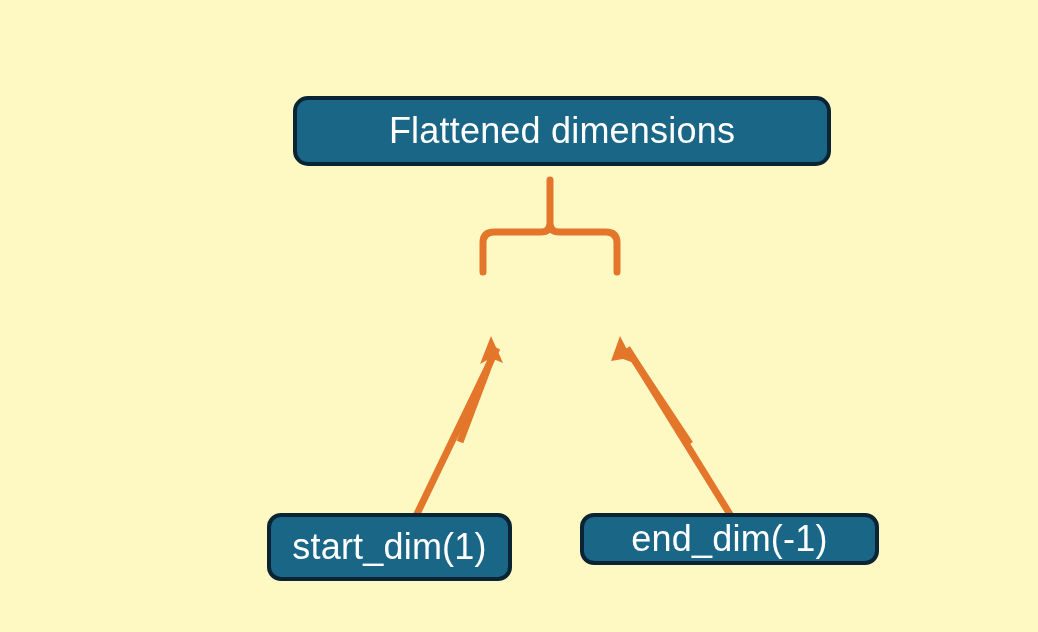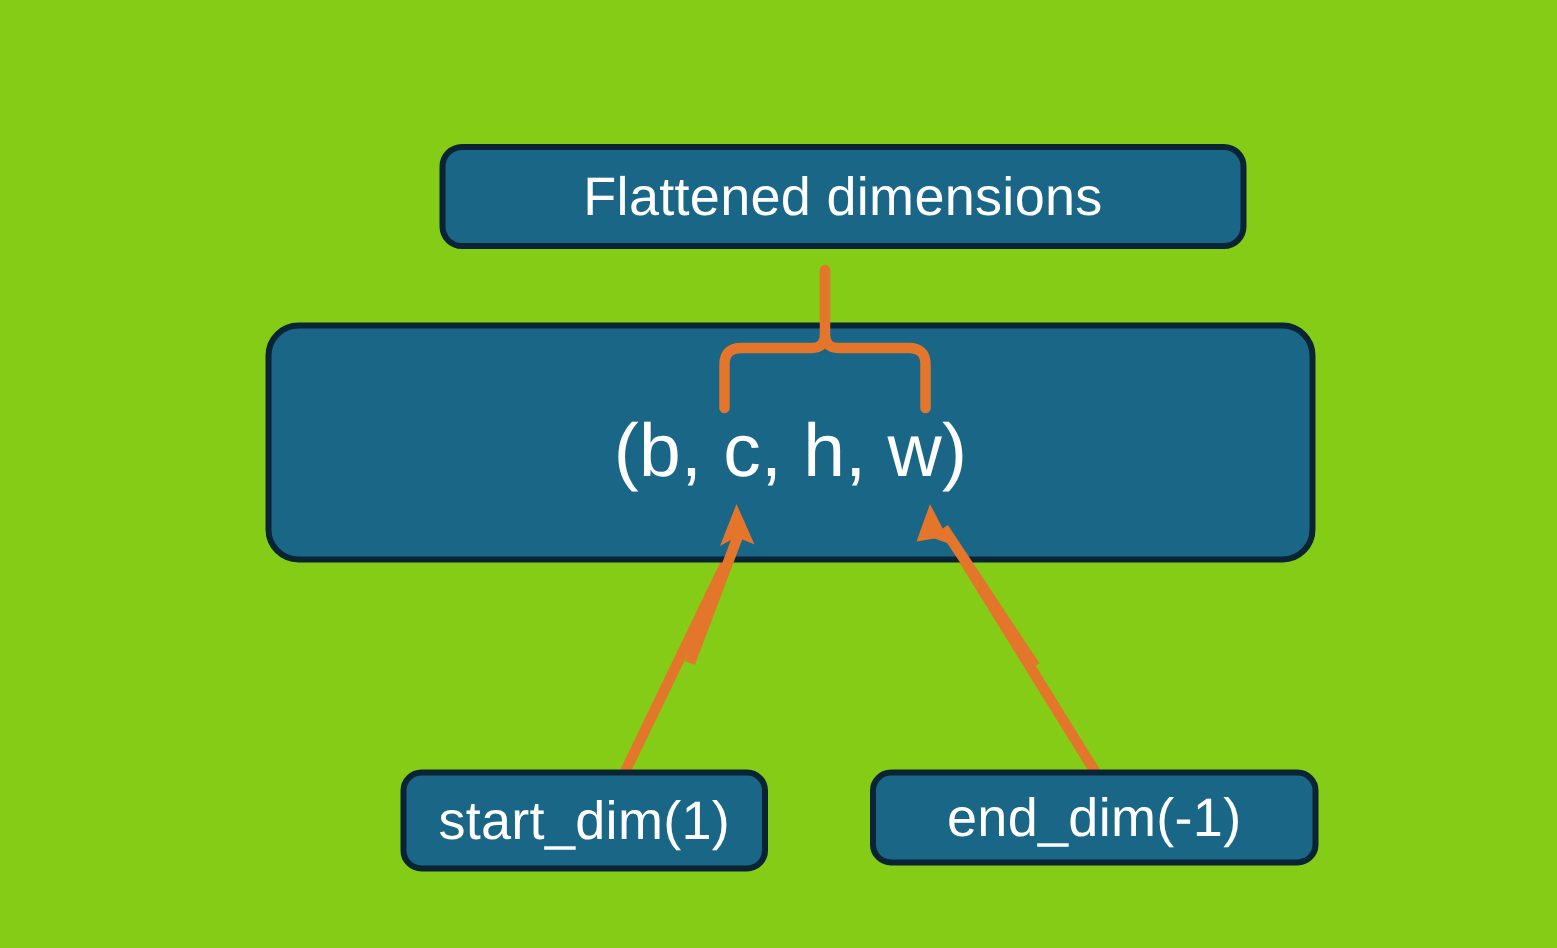--- a/index.html
+++ b/index.html
@@ -7,21 +7,21 @@
     padding: 0;
     background: #ffffff;
   }
   body {
     font-family: "Liberation Sans", sans-serif;
   }
   #canvas {
     position: relative;
     width: 1038px;
     height: 632px;
-    background: #84cc16;
+    background: #fef9c3;
     overflow: hidden;
   }
   .node-box {
     position: absolute;
     box-sizing: border-box;
     background: #1a6687;
     border: 4px solid #0b2434;
     border-radius: 14px;
     display: flex;
     align-items: center;
@@ -56,21 +56,21 @@
     left: 267px;
     top: 513px;
     width: 245px;
     height: 68px;
     border-radius: 14px;
   }
   #box-end-dim {
     left: 580px;
     top: 513px;
     width: 299px;
-    height: 64px;
+    height: 52px;
     border-radius: 14px;
   }
   #box-start-dim .node-label,
   #box-end-dim .node-label {
     font-size: 36px;
   }
   .node-label {
     display: block;
     line-height: 1;
     white-space: nowrap;
@@ -101,23 +101,20 @@
 
   <svg id="arrows-under" viewBox="0 0 1038 632" xmlns="http://www.w3.org/2000/svg">
     <line x1="416" y1="516" x2="497" y2="348" stroke="#e3762b" stroke-width="7" stroke-linecap="butt"></line>
     <line x1="731" y1="516" x2="627" y2="348" stroke="#e3762b" stroke-width="7" stroke-linecap="butt"></line>
   </svg>
 
   <div class="node-box" id="box-flattened">
     <span class="node-label">Flattened dimensions</span>
   </div>
 
-  <div class="node-box" id="box-tuple">
-    <span class="node-label">(b, c, h, w)</span>
-  </div>
 
   <div class="node-box" id="box-start-dim">
     <span class="node-label">start_dim(1)</span>
   </div>
 
   <div class="node-box" id="box-end-dim">
     <span class="node-label">end_dim(-1)</span>
   </div>
 
   <svg id="connectors" viewBox="0 0 1038 632" xmlns="http://www.w3.org/2000/svg">

